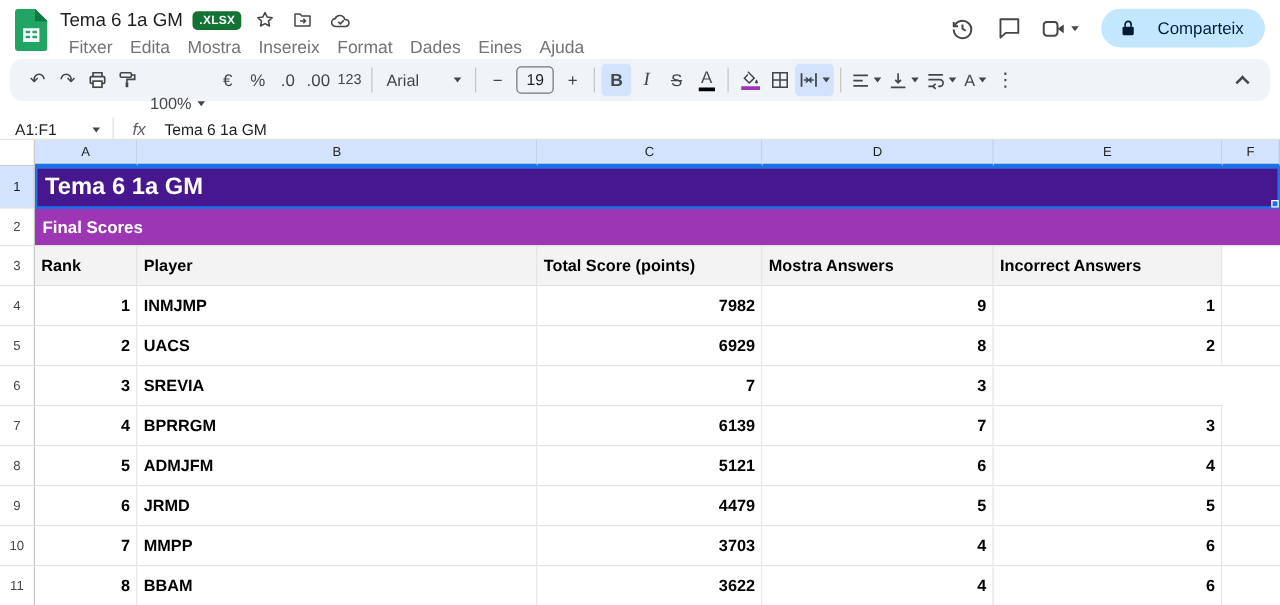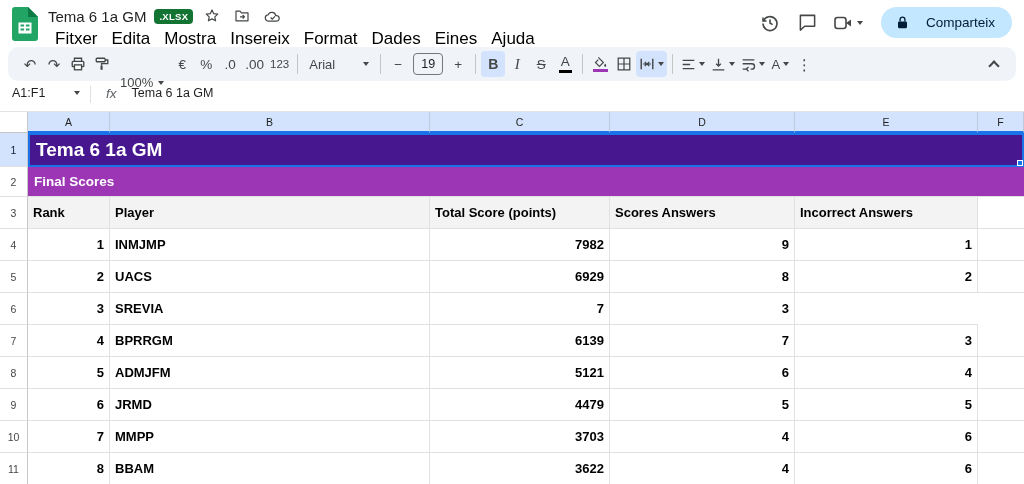--- a/index.html
+++ b/index.html
@@ -9,21 +9,21 @@
 
   
   .topbar { height: 46px; display: flex; align-items: flex-start; padding: 5px 10px 0 12px; position: relative; }
   .logo { width: 26px; height: 34px; margin: 2px 10px 0 0; flex: 0 0 auto; }
   .doc-meta { display: flex; flex-direction: column; }
   .title-line { display: flex; align-items: center; gap: 8px; height: 22px; }
   .doc-title { font-size: 15px; color: #1f1f1f; white-space: nowrap; }
   .badge { background: var(--badge-bg, #137333); color: #fff; font-size: 9.5px; font-weight: 700; letter-spacing: .3px; padding: 2px 5px; border-radius: 4px; }
   .icon-btn { display: flex; align-items: center; justify-content: center; width: 22px; height: 22px; border-radius: 50%; }
   .menu-line { display: flex; margin-top: 1px; }
-  .menu-item { font-size: 17px; color: #000000; padding: 1px 7px; border-radius: 9px; cursor: default; }
+  .menu-item { font-size: 14px; color: #737373; padding: 1px 7px; border-radius: 9px; cursor: default; }
   .top-right { position: absolute; right: 12px; top: 7px; display: flex; align-items: center; gap: 8px; }
   .top-right .big { width: 30px; height: 30px; }
   .cam-group { display: flex; align-items: center; gap: 4px; padding: 0 2px; }
   .share-btn { display: flex; align-items: center; gap: 16px; background: var(--share-button-bg, #c2e7ff); color: #001d35; border-radius: 16px; height: 31px; padding: 0 17px 0 14px; margin-left: 8px; font-size: 13.5px; font-weight: 500; }
   .caret { width: 0; height: 0; border-left: 3.5px solid transparent; border-right: 3.5px solid transparent; border-top: 4px solid #444746; display: inline-block; }
 
   
   .toolbar-wrap { padding: 1px 8px 5px; height: 40px; }
   .toolbar { background: #f0f4f9; border-radius: 10px; height: 34px; display: flex; align-items: center; padding: 0 10px; }
   .tb { min-width: 24px; height: 26px; display: flex; align-items: center; justify-content: center; border-radius: 4px; color: #444746; font-size: 13.5px; gap: 3px; padding: 0 3px; flex: 0 0 auto; }
@@ -36,21 +36,21 @@
   .bold-b { font-weight: 700; font-size: 14px; }
   .italic-i { font-style: italic; font-family: "Liberation Serif", serif; font-size: 15px; }
   .strike-s { text-decoration: line-through; font-size: 13.5px; }
   .a-bar { font-weight: 500; font-size: 13.5px; line-height: 1.1; border-bottom: 3px solid #000; padding: 0 2px; }
   .bucket-col { display: flex; flex-direction: column; align-items: center; }
   .purple-bar { width: 15px; height: 3px; background: var(--section-bg, #9c36b5); margin-top: 0px; }
   .chev-up { width: 8px; height: 8px; border-left: 2px solid #444746; border-top: 2px solid #444746; transform: rotate(45deg); margin-top: 3px; }
   .ml-auto { margin-left: auto; }
 
   
-  .formula-bar { height: 26px; display: flex; align-items: flex-start; border-bottom: 1px solid #e3e3e3; padding-left: 12px; }
+  .formula-bar { height: 26px; display: flex; align-items: flex-end; border-bottom: 1px solid #e3e3e3; padding-left: 12px; }
   .cell-ref { width: 78px; display: flex; align-items: center; justify-content: space-between; padding-right: 10px; font-size: 12.5px; }
   .fbar-sep { width: 1px; height: 17px; background: #e0e0e0; }
   .fx { font-family: Liberation Sans, sans-serif; font-style: italic; color: #5f6368; font-size: 13.5px; margin: 0 15px; }
   .fbar-value { font-size: 12.5px; }
 
   
   .grow { display: grid; grid-template-columns: 28px 82px 320px 180px 185px 183px 1fr; }
   .colhead-row { height: 21px; }
   .corner { background: #fff; border-right: 1px solid #c7c7c7; border-bottom: 1px solid #c7c7c7; }
   .colhead { background: var(--selected-header-bg, #d3e3fd); border-right: 1px solid #bfcbdd; border-bottom: 2px solid var(--selection, #1a73e8); display: flex; align-items: center; justify-content: center; font-size: 10.5px; color: #1f1f1f; }
@@ -299,21 +299,21 @@
     <div class="merged-section">
       <span>Final Scores</span>
     </div>
   </div>
 
   <div class="grow hdr-row">
     <div class="rowhead">3</div>
     <div class="cell head">Rank</div>
     <div class="cell head">Player</div>
     <div class="cell head">Total Score (points)</div>
-    <div class="cell head">Scores Answers</div>
+    <div class="cell head">Mostra Answers</div>
     <div class="cell head">Incorrect Answers</div>
     <div class="cell last"></div>
   </div>
 
   <div class="grow data-row">
     <div class="rowhead">4</div>
     <div class="cell num">1</div>
     <div class="cell b">INMJMP</div>
     <div class="cell num">7982</div>
     <div class="cell num">9</div>

